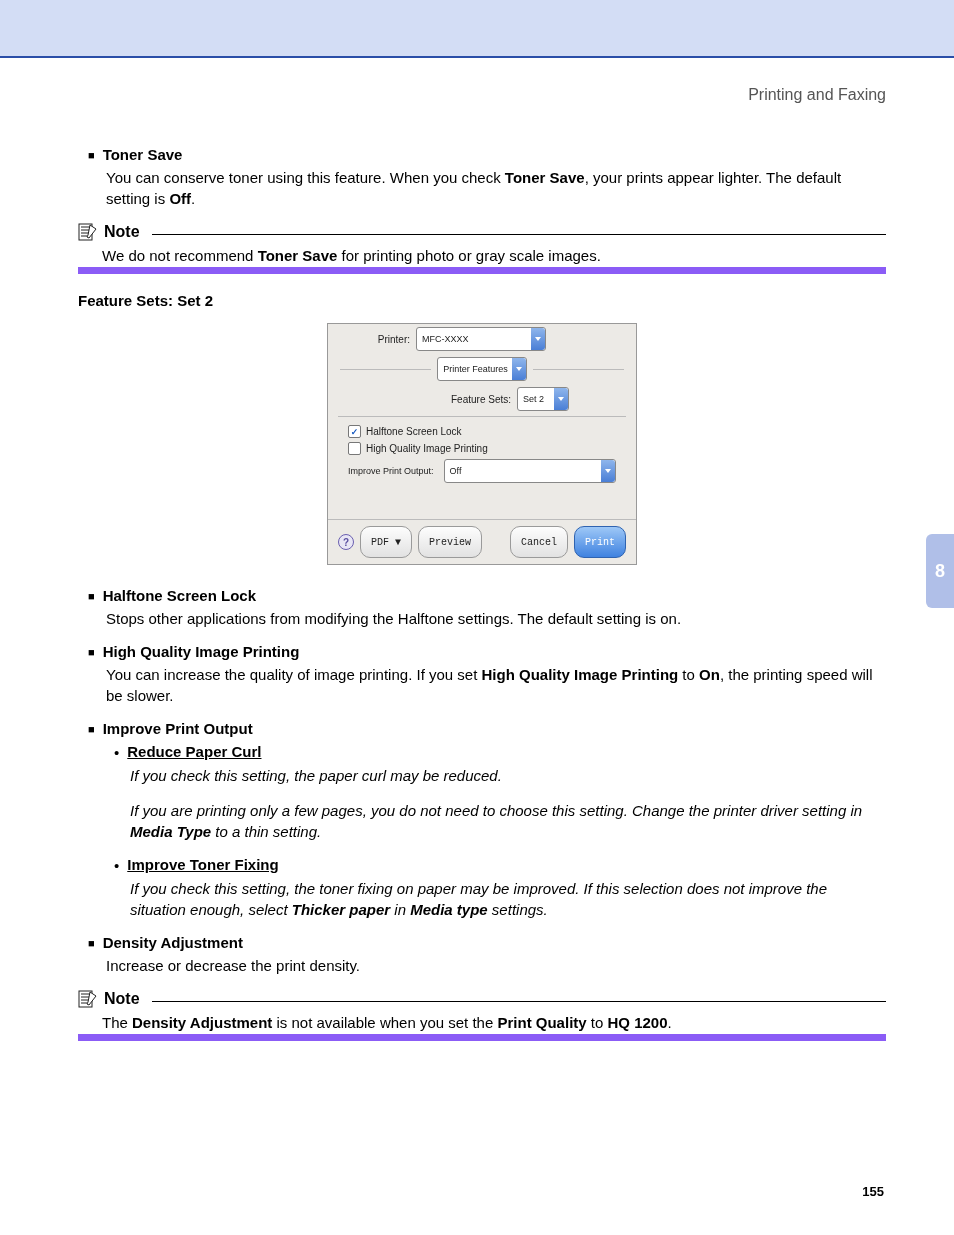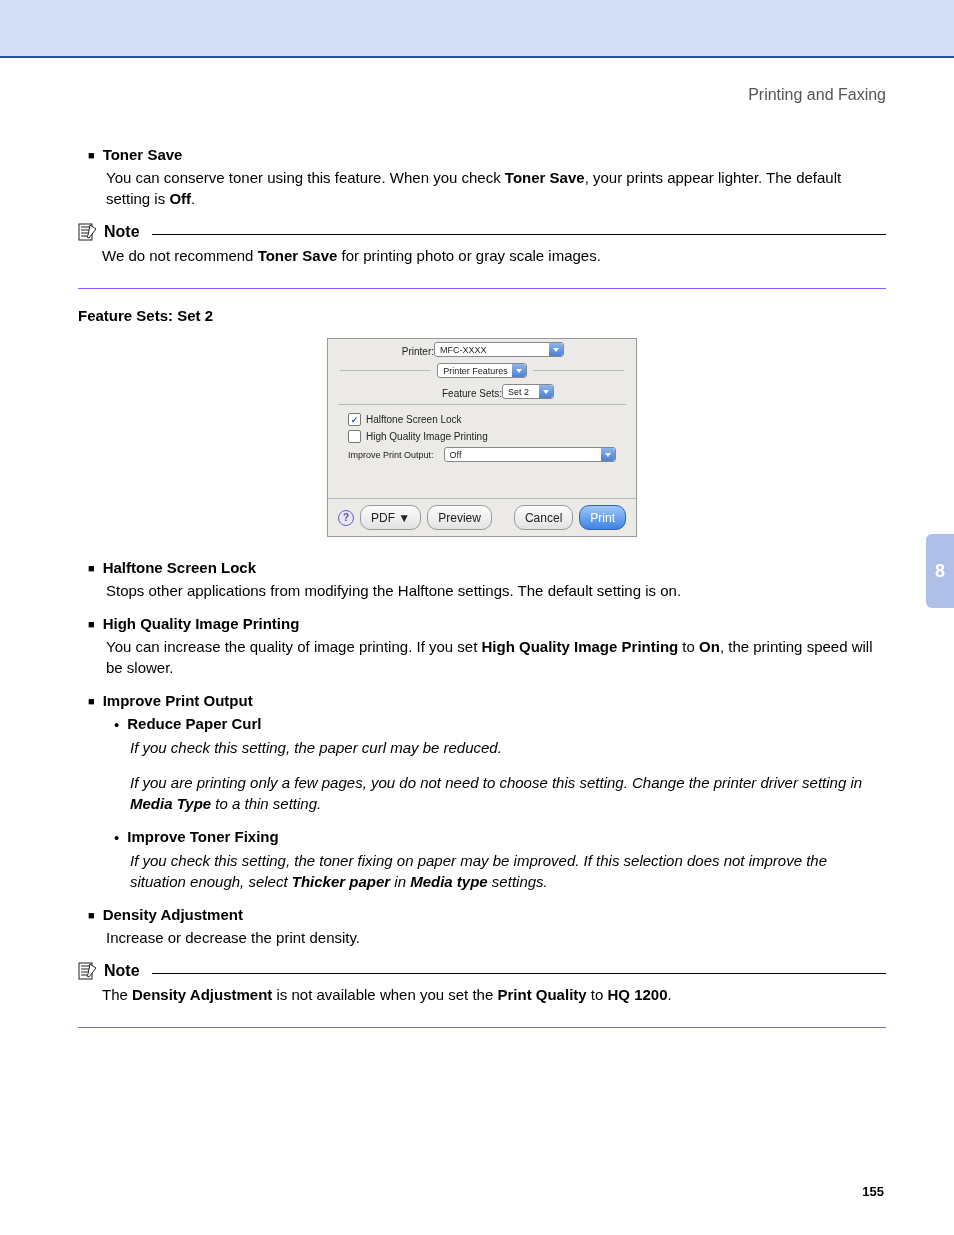--- a/index.html
+++ b/index.html
@@ -61,26 +61,26 @@
   .body-text { margin: 4px 0 14px 28px; line-height: 1.4; }
   .sub-bullet {
     display: flex;
     margin: 6px 0 4px 36px;
   }
   .sub-bullet::before {
     content: "•";
     margin-right: 8px;
     margin-top: 1px;
   }
-  .sub-bullet .lbl { font-weight: bold; }
+  .sub-bullet .lbl { font-weight: bold; text-decoration: underline; }
   .sub-body { margin: 4px 0 14px 52px; line-height: 1.4; font-style: italic; }
   .note-box {
     margin: 12px 0 18px 0;
-    border-bottom: 1px solid #8b5cf6;
-    padding-bottom: 22px;
+    border-bottom: 7px solid #8b5cf6;
+    padding-bottom: 1px;
   }
   .note-head {
     display: flex;
     align-items: center;
     gap: 6px;
     margin-bottom: 4px;
   }
   .note-head .note-label { font-weight: bold; font-size: 16px; }
   .note-head .note-line {
     flex: 1;
@@ -109,30 +109,31 @@
   }
   .dialog {
     border: 1px solid #999;
     background: #eceae6;
     font-size: 10px;
     font-family: "Lucida Grande", Arial, sans-serif;
     color: #222;
   }
   .drow {
     display: flex;
-    align-items: flex-end;
-    padding: 3px 28px;
+    align-items: center;
+    padding: 3px 4px;
+    gap: 6px;
   }
   .drow .dlabel { width: 78px; text-align: right; }
   .dselect {
     flex: 1;
     background: #fff;
     border: 1px solid #888;
     border-radius: 3px;
-    height: 15px;
+    height: 24px;
     display: flex;
     align-items: center;
     padding: 0 18px 0 5px;
     position: relative;
     font-size: 9px;
     box-sizing: border-box;
   }
   .dselect.small { flex: 0 0 130px; }
   .dselect.tiny { flex: 0 0 52px; }
   .dselect .arrow {
@@ -162,25 +163,26 @@
   .inrow .ilabel { font-size: 9px; }
   .dfoot {
     border-top: 1px solid #bbb;
     padding: 6px 10px;
     display:flex; align-items:center; gap:6px;
   }
   .dbtn {
     background: linear-gradient(#fdfdfd, #e2e2e2);
     border: 1px solid #9a9a9a;
     border-radius: 10px;
-    font-size: 12px;
+    font-size: 10px;
     padding: 1px 10px;
-    height: 25px;
+    height: 32px;
     display:inline-flex; align-items:center;
     box-sizing: border-box;
+    font-family: Liberation Mono, monospace;
   }
   .dbtn.primary {
     background: linear-gradient(#9ec8f7, #3f82e0);
     color: #fff;
     border-color: #2f63b0;
   }
   .help-circ {
     width: 14px; height: 14px; border-radius: 50%;
     border: 1px solid #6a5fb0; background: #e8e6f5;
     color: #5a4fa0; font-size: 10px; font-weight: bold;

